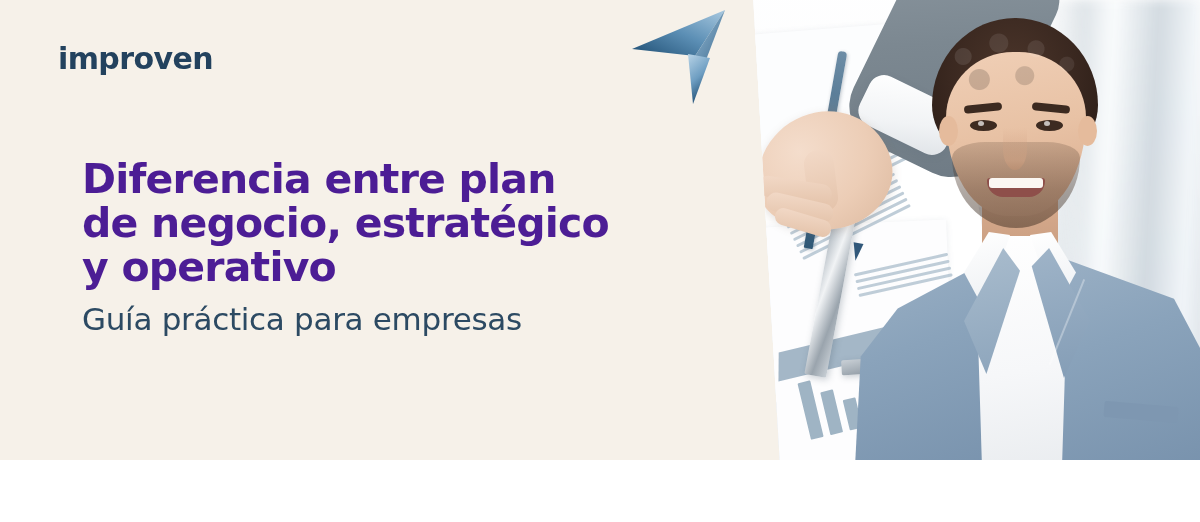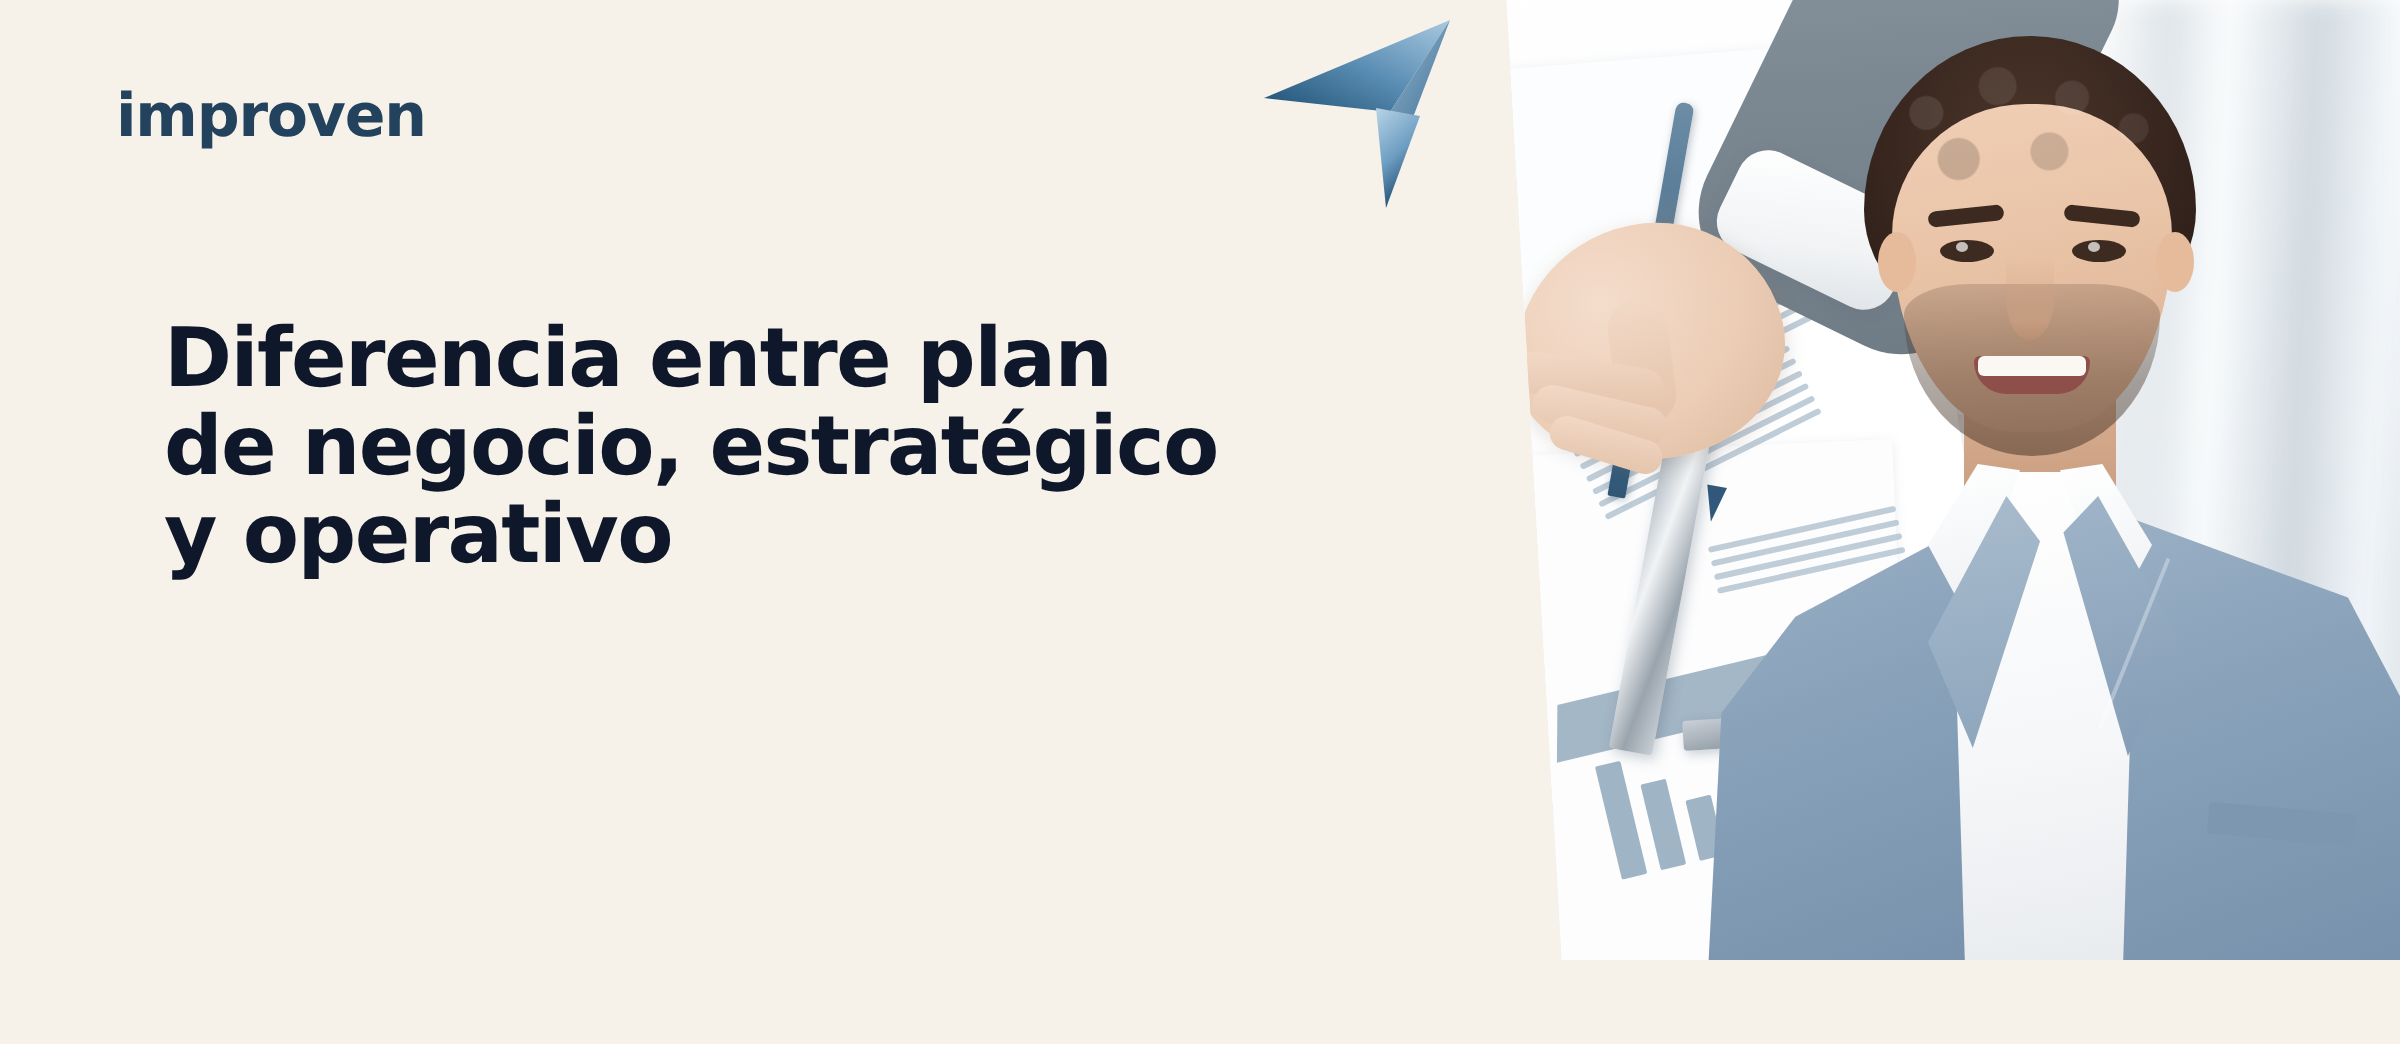--- a/index.html
+++ b/index.html
@@ -7,21 +7,21 @@
 
   html, body {
     width:1200px; height:522px;
     overflow:hidden;
     background:#ffffff;
     font-family:"Liberation Sans", sans-serif;
   }
 
   .banner {
     position:relative;
-    width:1200px; height:522px;
+    width:1200px; height:460px;
     overflow:hidden;
     background:#F6F1E9;
   }
 
   
   .cream-panel {
     position:absolute;
     inset:0;
     background:#F6F1E9;
     z-index:1;
@@ -316,21 +316,21 @@
     left:82px; top:158px;
     z-index:5;
     width:540px;
   }
   .headline h1 {
     font-family:"DejaVu Sans", sans-serif;
     font-size:41px;
     font-weight:700;
     line-height:1.07;
     letter-spacing:-0.8px;
-    color:#0f172a;
+    color:#4c1d95;
     white-space:pre-line;
   }
   .headline h2 {
     margin-top:12px;
     font-family:"DejaVu Sans", sans-serif;
     font-size:31px;
     font-weight:400;
     line-height:1.15;
     letter-spacing:-0.3px;
     color:#2C4A63;
@@ -486,16 +486,17 @@
     <polygon points="67,52 97,6 78,56" fill="url(#gFace)" opacity="0.92"></polygon>
     <polygon points="60,50 82,54 65,100" fill="url(#gTail)"></polygon>
   </svg>
 
   <div class="logo">improven</div>
 
   <div class="headline">
     <h1>Diferencia entre plan
 de negocio, estratégico
 y operativo</h1>
+    <h2>Guía práctica para empresas</h2>
   </div>
 
 
 </div>
 
 </body></html>

